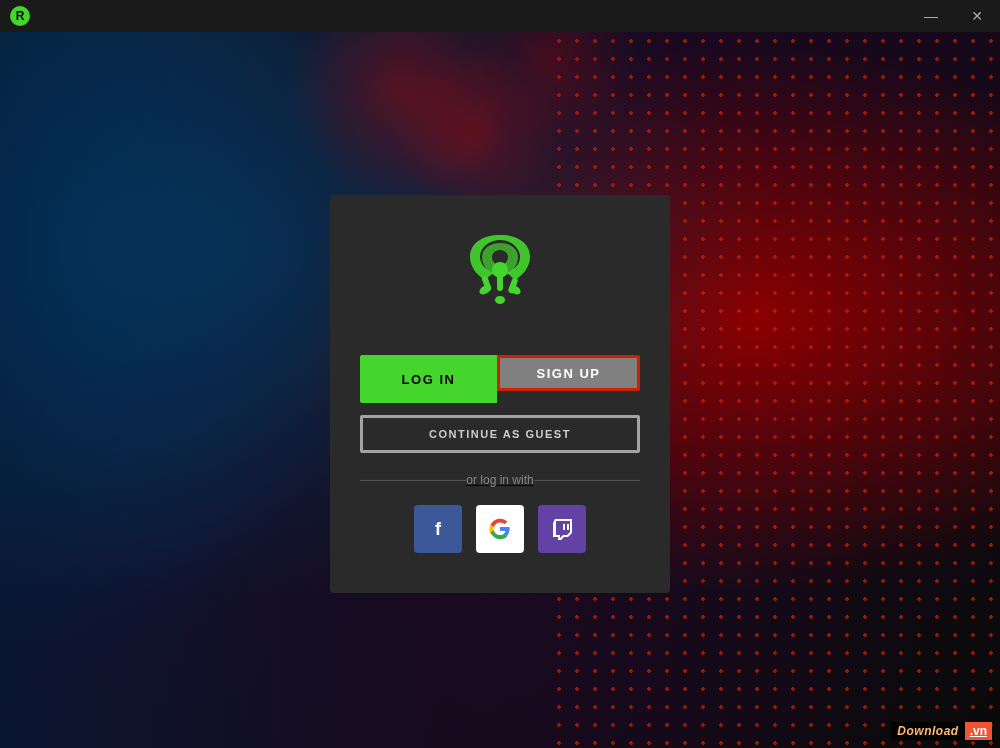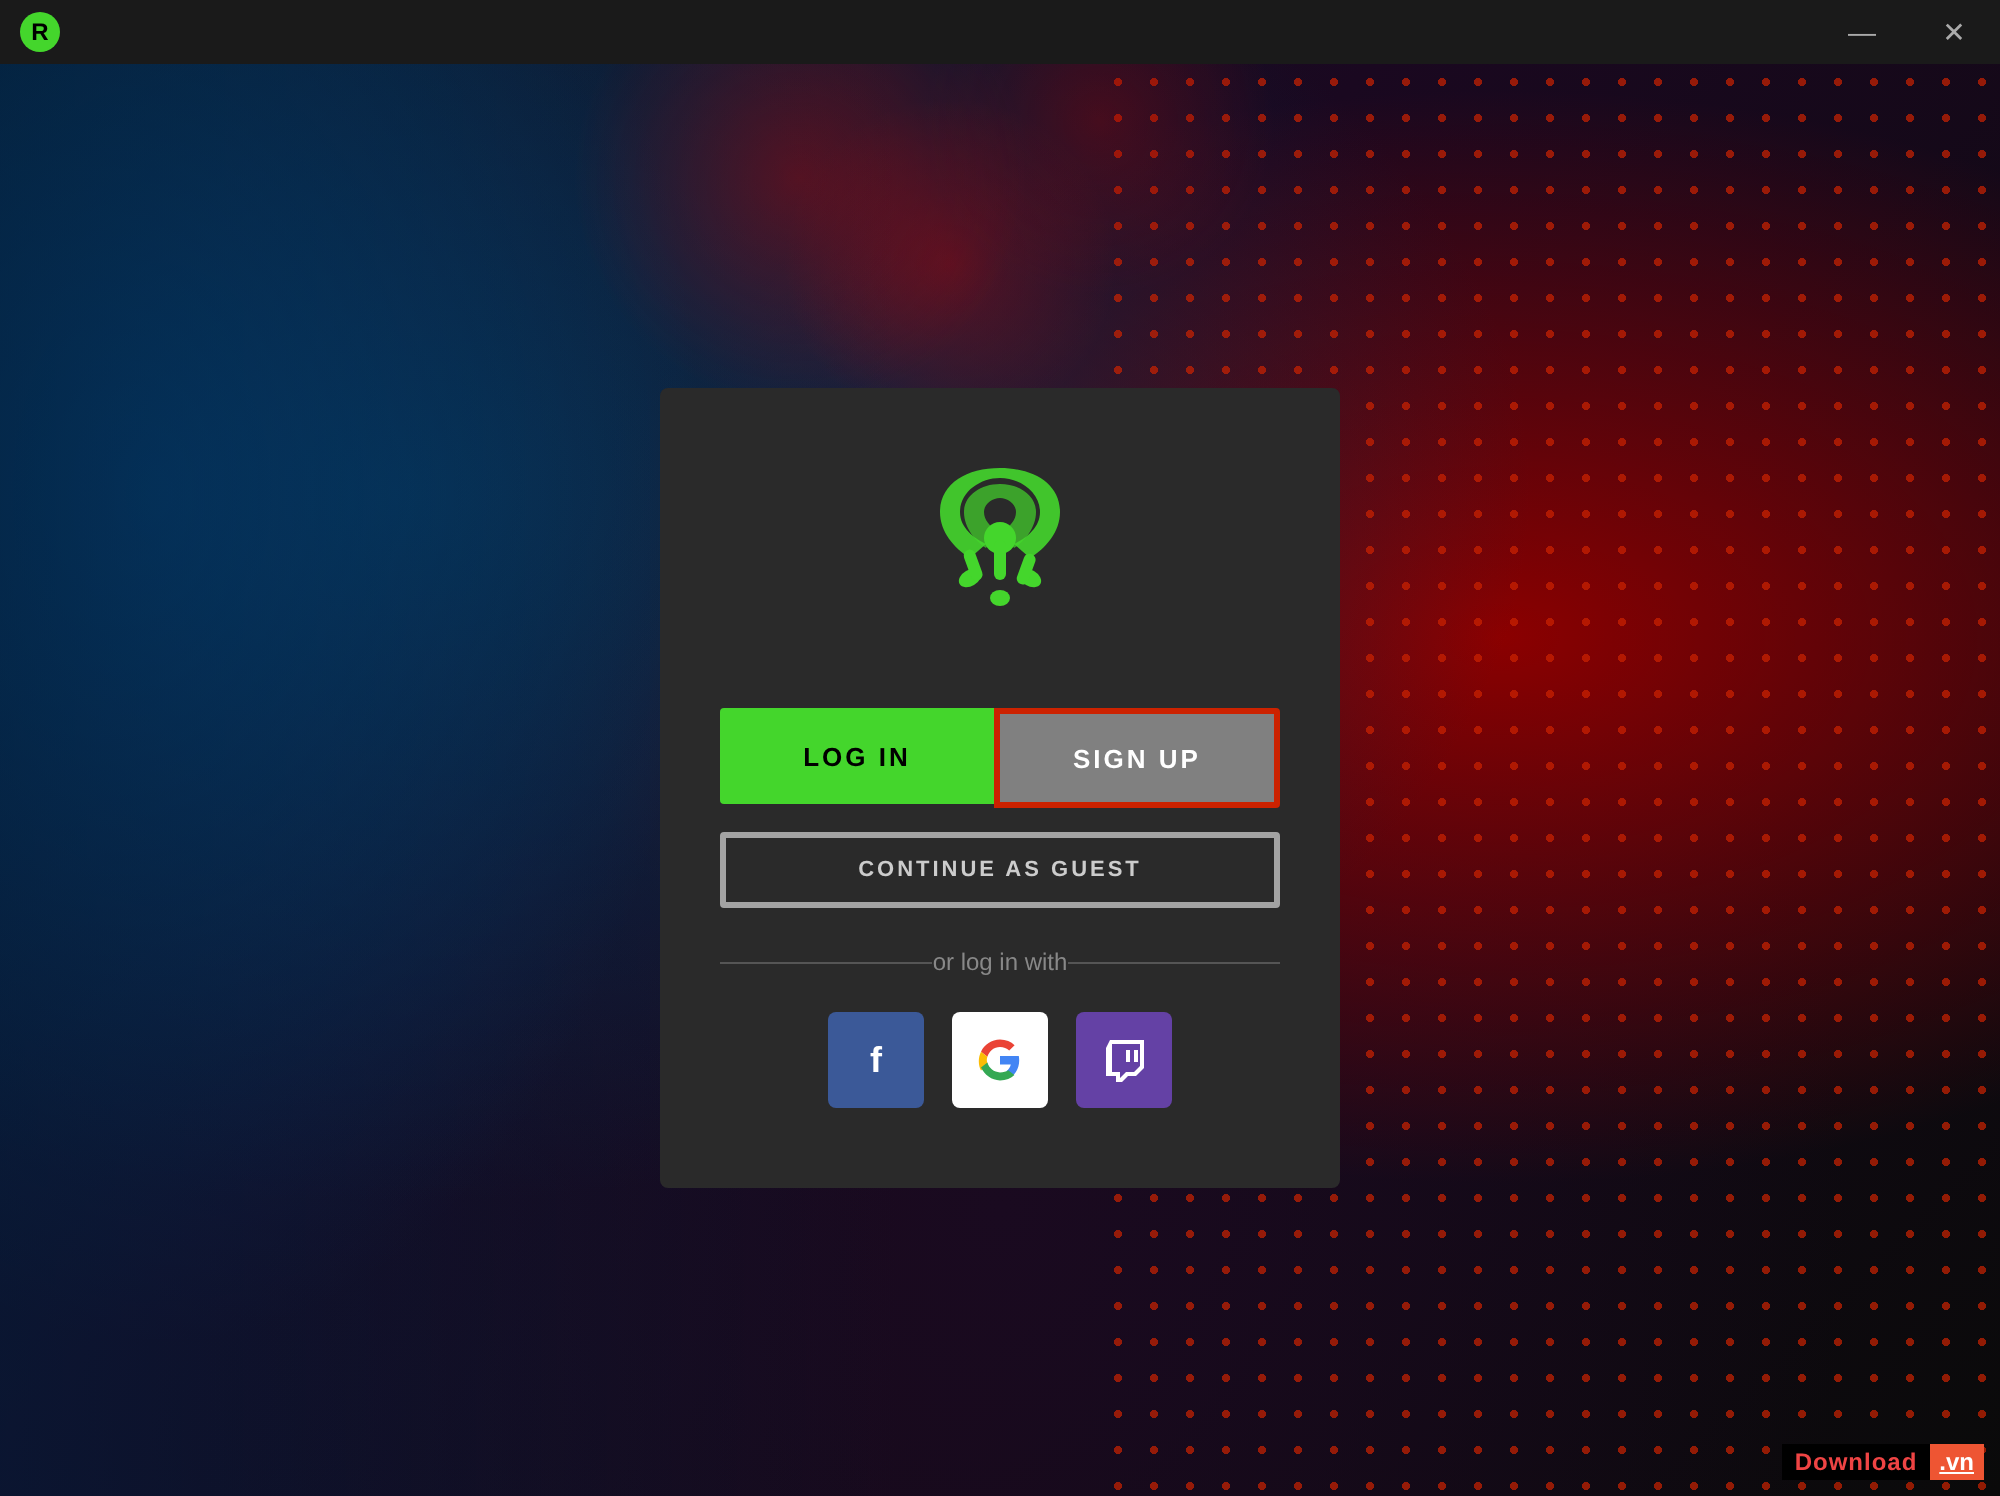--- a/index.html
+++ b/index.html
@@ -167,21 +167,21 @@
       font-weight: 700;
       letter-spacing: 1.5px;
       cursor: pointer;
       text-transform: uppercase;
       border-radius: 2px 0 0 2px;
       outline: none;
     }
 
     .btn-signup {
       flex: 1;
-      height: 50px;
+      height: 36px;
       background: #808080;
       border: 3px solid #cc2200;
       color: #fff;
       font-size: 13px;
       font-weight: 700;
       letter-spacing: 1.5px;
       cursor: pointer;
       text-transform: uppercase;
       border-radius: 0 2px 2px 0;
       outline: none;
@@ -202,20 +202,21 @@
       outline: none;
       margin-bottom: 20px;
     }
 
     
     .divider {
       width: 100%;
       display: flex;
       align-items: center;
       margin-bottom: 18px;
+      text-decoration: underline;
     }
 
     .divider-line {
       flex: 1;
       height: 1px;
       background: #555;
     }
 
     .divider-text {
       color: #888;
@@ -262,25 +263,26 @@
       bottom: 8px;
       right: 8px;
       z-index: 20;
       display: flex;
       align-items: center;
       gap: 0;
     }
 
     .watermark-text {
       background: #000;
-      color: #ef4444;
+      color: #fdba74;
       font-size: 12px;
       font-weight: 700;
       padding: 2px 6px;
       letter-spacing: 0.5px;
+      font-style: italic;
     }
 
     .watermark-dot {
       background: #e53;
       color: #fff;
       font-size: 12px;
       font-weight: 700;
       padding: 2px 5px;
       text-decoration: underline;
     }

